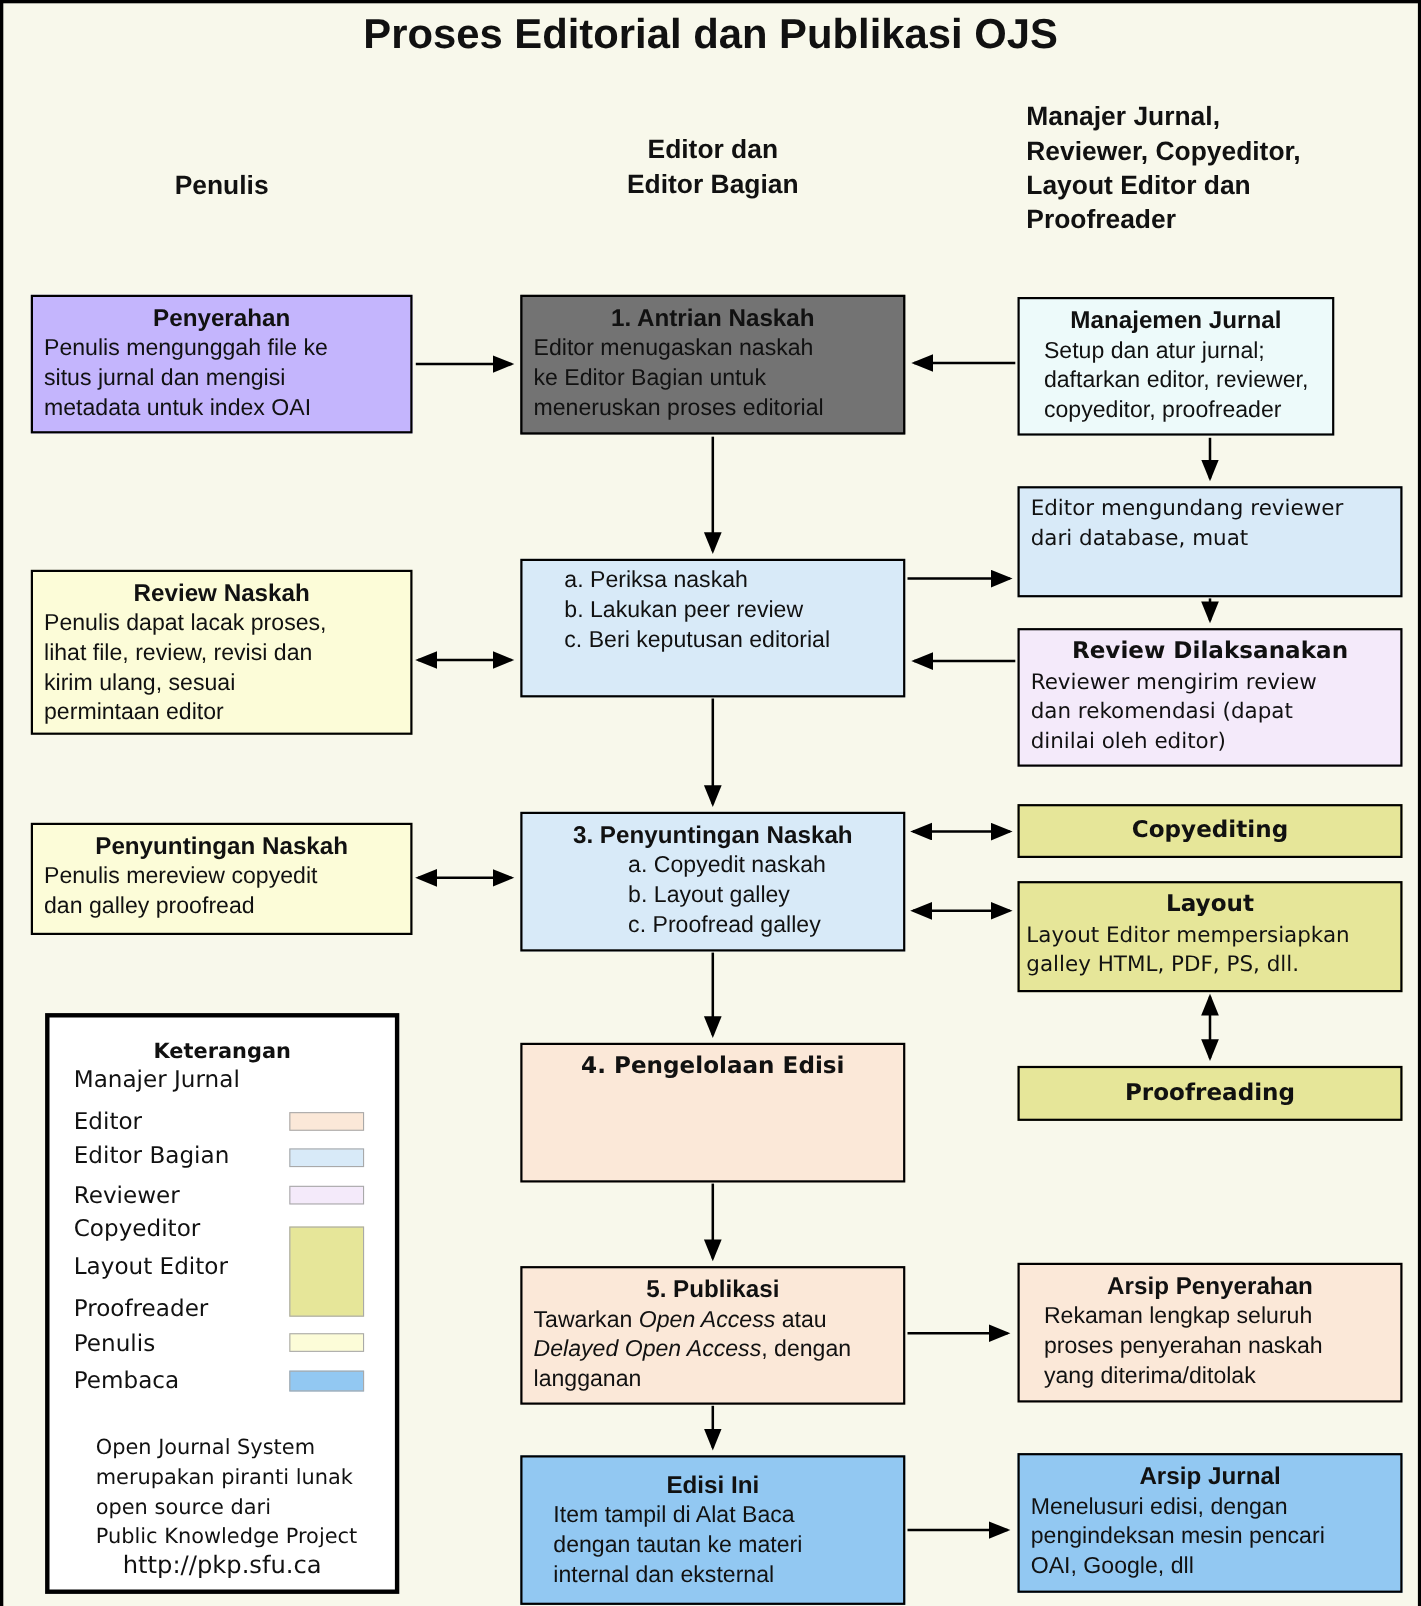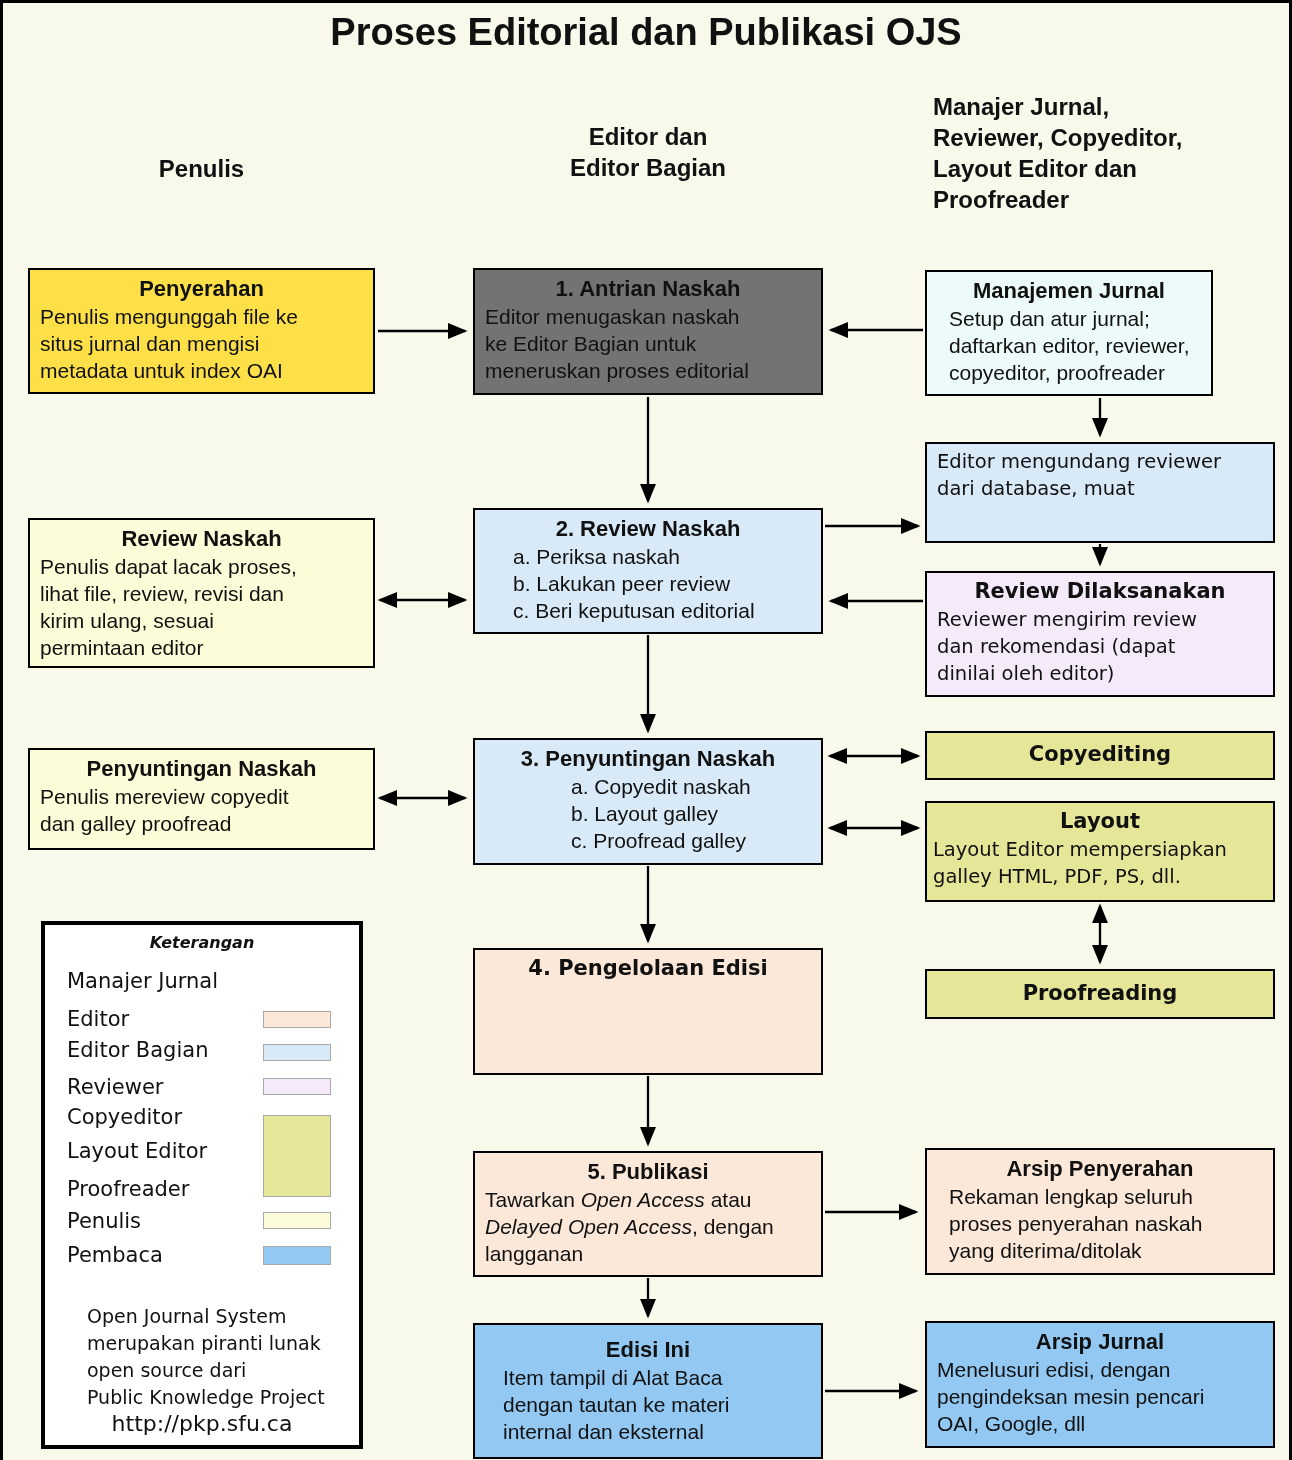--- a/index.html
+++ b/index.html
@@ -23,22 +23,22 @@
   .bt{font-weight:bold;text-align:center;font-size:22px;line-height:29px;}
   .f-wide .bt{font-size:21px;}
   .bb{font-size:21px;line-height:27px;white-space:pre-line;text-align:left;}
   .f-wide .bb{font-size:19.5px;line-height:27px;}
   .bi{font-size:21px;line-height:27px;text-align:left;margin-left:20px;}
   .f-wide .bi{font-size:20px;}
   .i{font-style:italic;}
   .single .bt{line-height:38px;}
   #legend{position:absolute;left:38px;top:918px;width:322px;height:528px;
           background:#fff;border:4px solid #000;box-sizing:border-box;z-index:2;}
-  #legend .lt{position:absolute;left:0;top:8px;width:100%;text-align:center;
-              font-weight:bold;font-size:16px;font-family:"DejaVu Sans",sans-serif;font-style:italic;}
+  #legend .lt{position:absolute;left:0;top:20px;width:100%;text-align:center;
+              font-weight:bold;font-size:19px;font-family:"DejaVu Sans",sans-serif;}
   .ll{position:absolute;left:22px;font-size:21px;font-family:"DejaVu Sans",sans-serif;}
   .sw{position:absolute;left:218px;width:68px;border:1px solid #A9A9A9;box-sizing:border-box;z-index:3;}
   #legend .note{position:absolute;left:42px;top:378px;width:270px;font-size:19px;
                 line-height:27px;white-space:pre-line;font-family:"DejaVu Sans",sans-serif;}
   #legend .url{position:absolute;left:0;top:486px;width:100%;text-align:center;
                font-size:22px;font-family:"DejaVu Sans",sans-serif;}
 </style>
 </head>
 <body>
 
@@ -75,21 +75,21 @@
       <line x1="827" y1="825" x2="915" y2="825" marker-start="url(#ah)" marker-end="url(#ah)"></line>
       <line x1="1097" y1="903" x2="1097" y2="959" marker-start="url(#ah)" marker-end="url(#ah)"></line>
       <line x1="645" y1="863" x2="645" y2="938" marker-end="url(#ah)"></line>
       <line x1="645" y1="1073" x2="645" y2="1141" marker-end="url(#ah)"></line>
       <line x1="822" y1="1209" x2="913" y2="1209" marker-end="url(#ah)"></line>
       <line x1="645" y1="1275" x2="645" y2="1313" marker-end="url(#ah)"></line>
       <line x1="822" y1="1388" x2="913" y2="1388" marker-end="url(#ah)"></line>
     </g>
   </svg>
 
-  <div class="box f-narrow" style="left: 25px; top: 265px; width: 347px; height: 126px; background: #fde047;">
+  <div class="box f-narrow" style="left: 25px; top: 265px; width: 347px; height: 126px; background: #c4b5fd;">
     <div class="bt">Penyerahan</div>
     <div class="bb">Penulis mengunggah file ke
 situs jurnal dan mengisi
 metadata untuk index OAI</div>
   </div>
 
   <div class="box f-narrow" style="left: 25px; top: 515px; width: 347px; height: 150px; background: rgb(252, 252, 216);">
     <div class="bt">Review Naskah</div>
     <div class="bb">Penulis dapat lacak proses,
 lihat file, review, revisi dan
@@ -104,21 +104,20 @@
   </div>
 
   <div class="box f-narrow" style="left: 470px; top: 265px; width: 350px; height: 127px; background: #737373;">
     <div class="bt">1. Antrian Naskah</div>
     <div class="bb">Editor menugaskan naskah
 ke Editor Bagian untuk
 meneruskan proses editorial</div>
   </div>
 
   <div class="box f-narrow" style="left: 470px; top: 505px; width: 350px; height: 126px; background: rgb(216, 234, 248);">
-    <div class="bt">2. Review Naskah</div>
     <div style="padding-left:8px">
       <div class="bi">a. Periksa naskah</div>
       <div class="bi">b. Lakukan peer review</div>
       <div class="bi">c. Beri keputusan editorial</div>
     </div>
   </div>
 
   <div class="box f-narrow" style="left: 470px; top: 735px; width: 350px; height: 127px; background: rgb(216, 234, 248);">
     <div class="bt">3. Penyuntingan Naskah</div>
     <div style="padding-left:66px">

